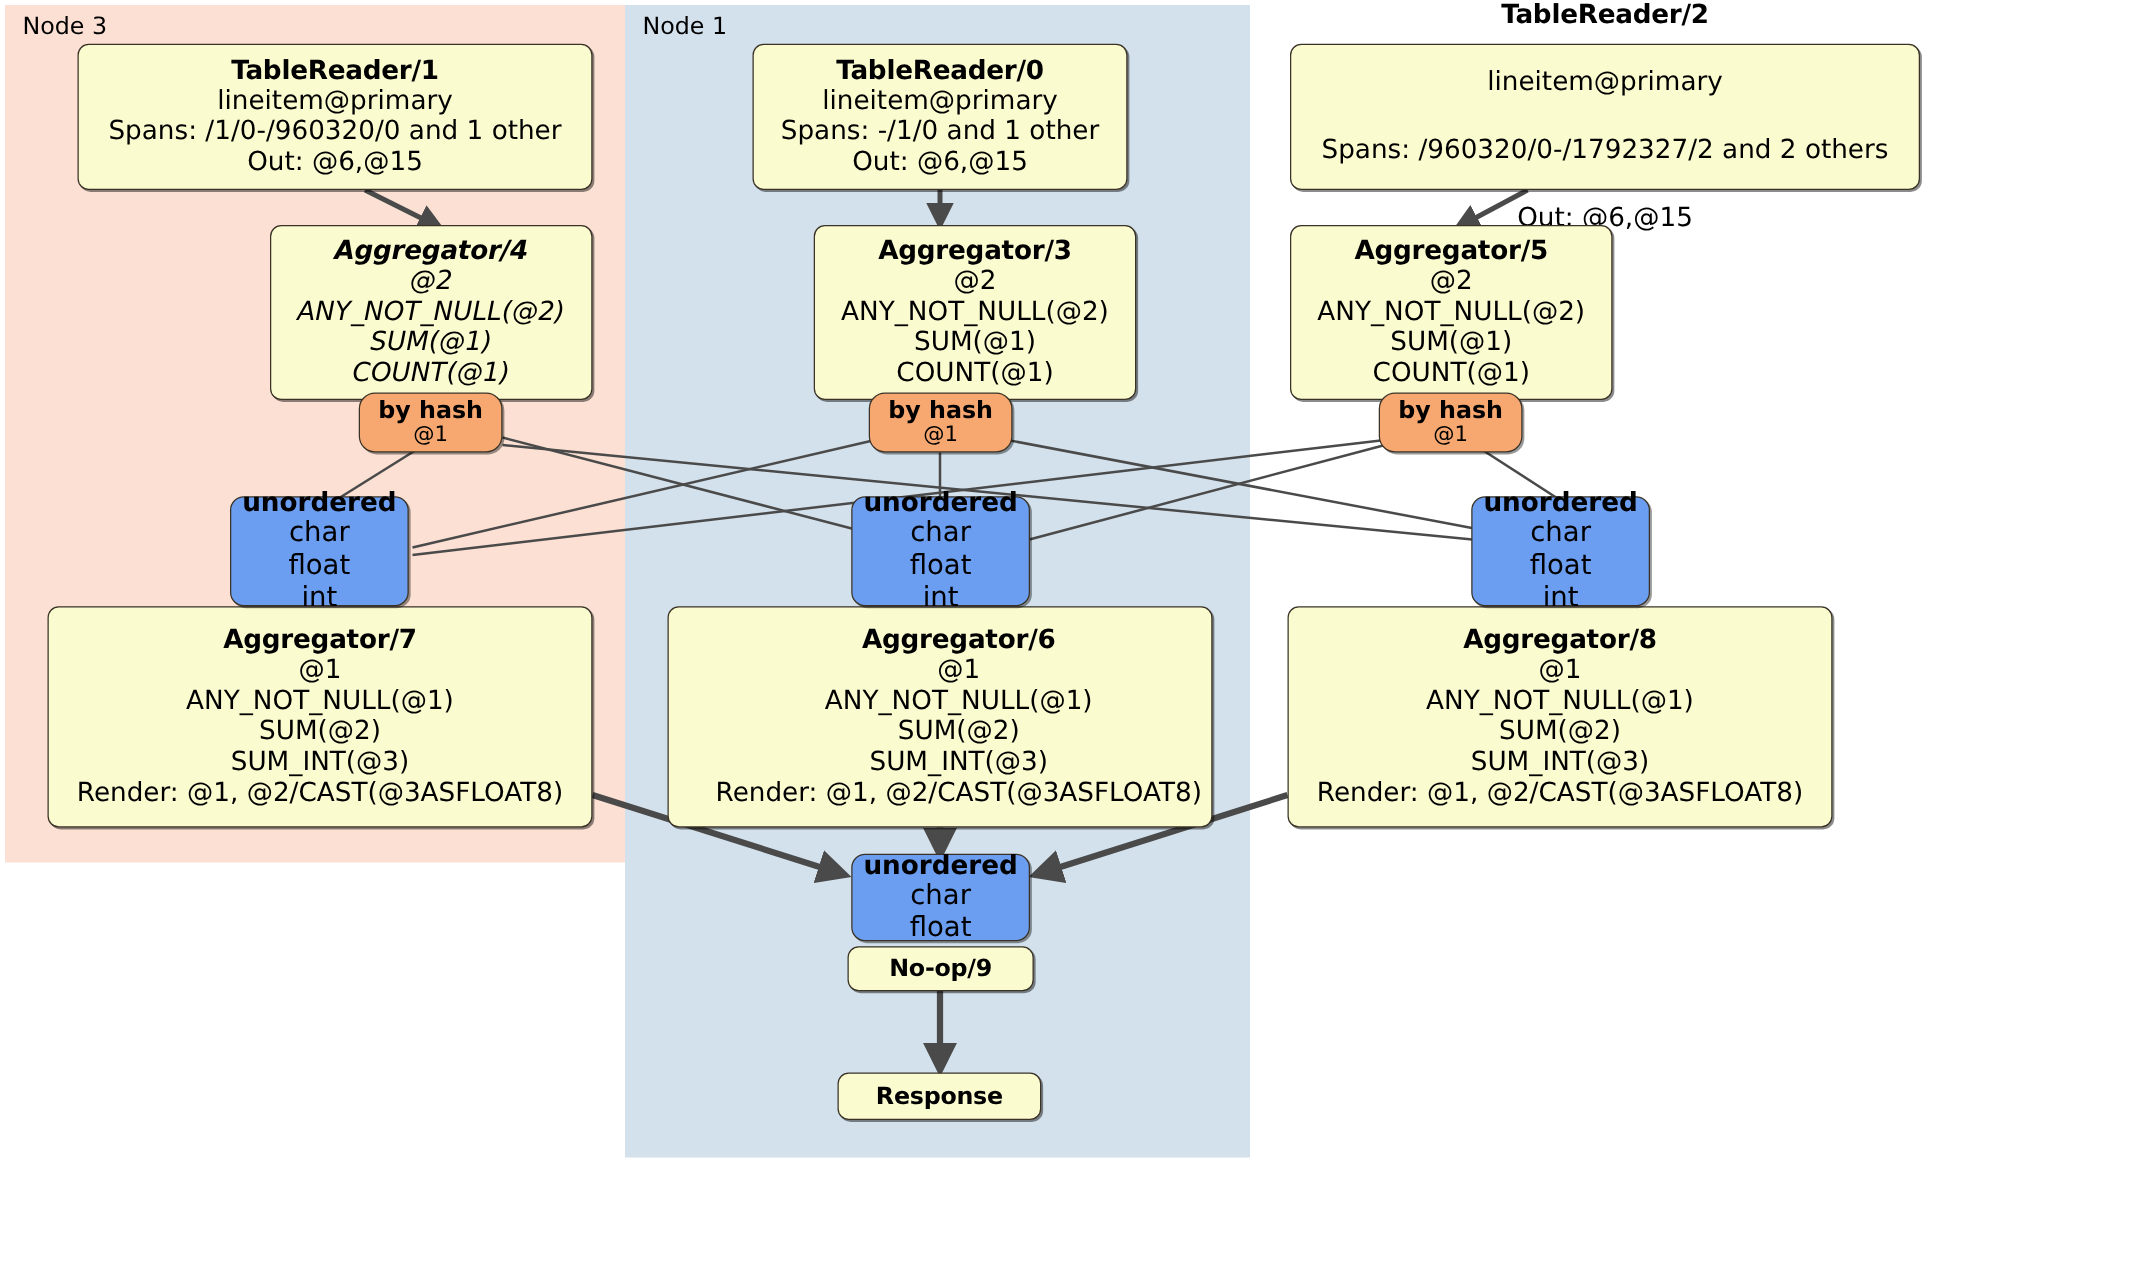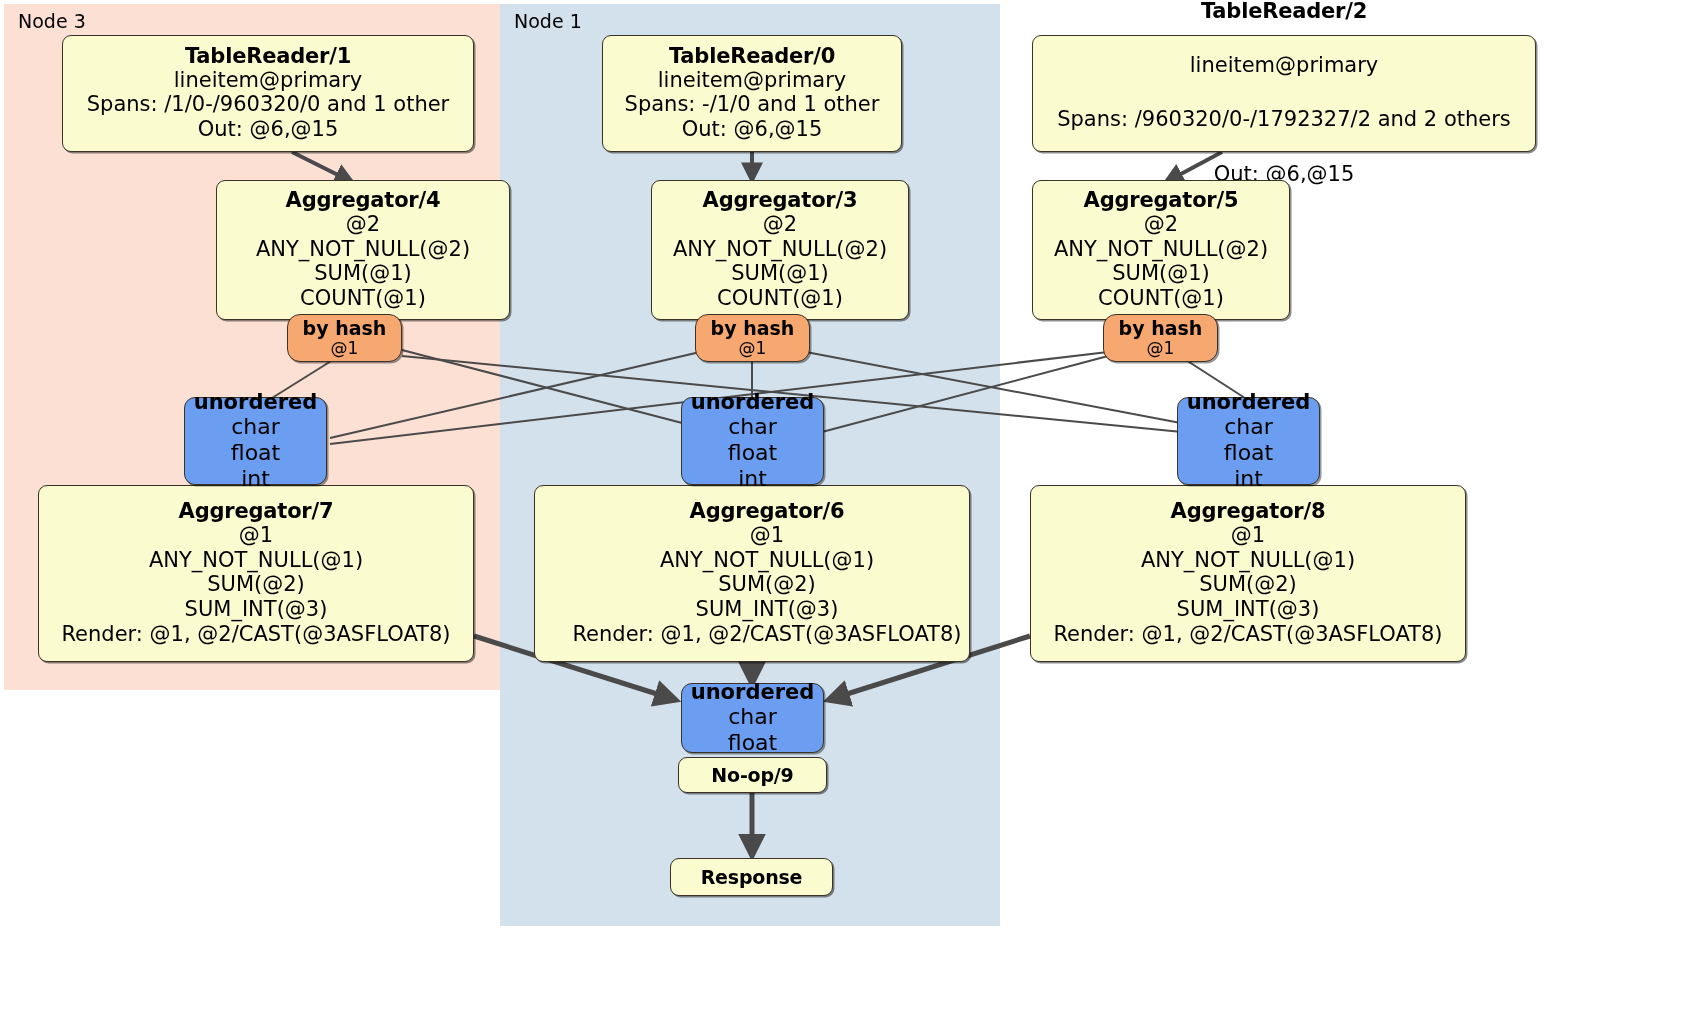--- a/index.html
+++ b/index.html
@@ -179,21 +179,21 @@
     <div class="line">Out: @6,@15</div>
   </div>
 
   <div class="box proc" style="left:1032px; top:35px; width:504px; height:117px;gap:30px;">
     <div class="title">TableReader/2</div>
     <div class="line">lineitem@primary</div>
     <div class="line">Spans: /960320/0-/1792327/2 and 2 others</div>
     <div class="line">Out: @6,@15</div>
   </div>
 
-  <div class="box proc" style="left:216px; top:180px; width:294px; height:140px;">
+  <div class="box proc" style="left:216px; top:180px; width:258px; height:140px;font-style:italic;">
     <div class="title">Aggregator/4</div>
     <div class="line">@2</div>
     <div class="line">ANY_NOT_NULL(@2)</div>
     <div class="line">SUM(@1)</div>
     <div class="line">COUNT(@1)</div>
   </div>
 
   <div class="box proc" style="left:624px; top:180px; width:258px; height:140px;margin-left:27px;">
     <div class="title">Aggregator/3</div>
     <div class="line">@2</div>

